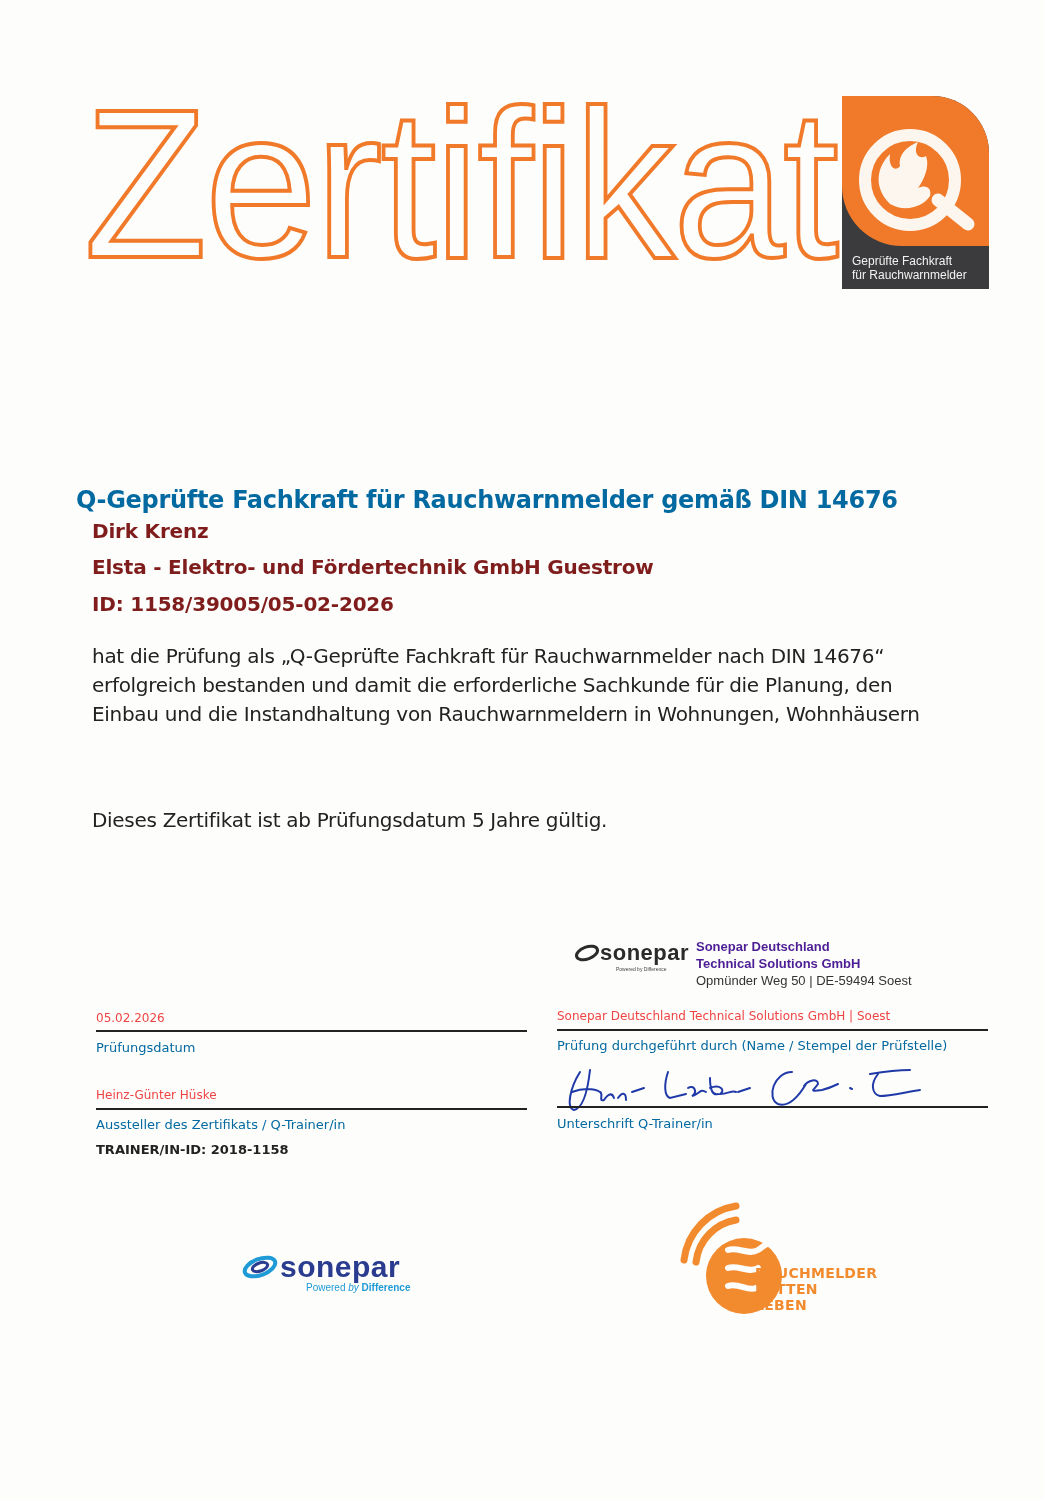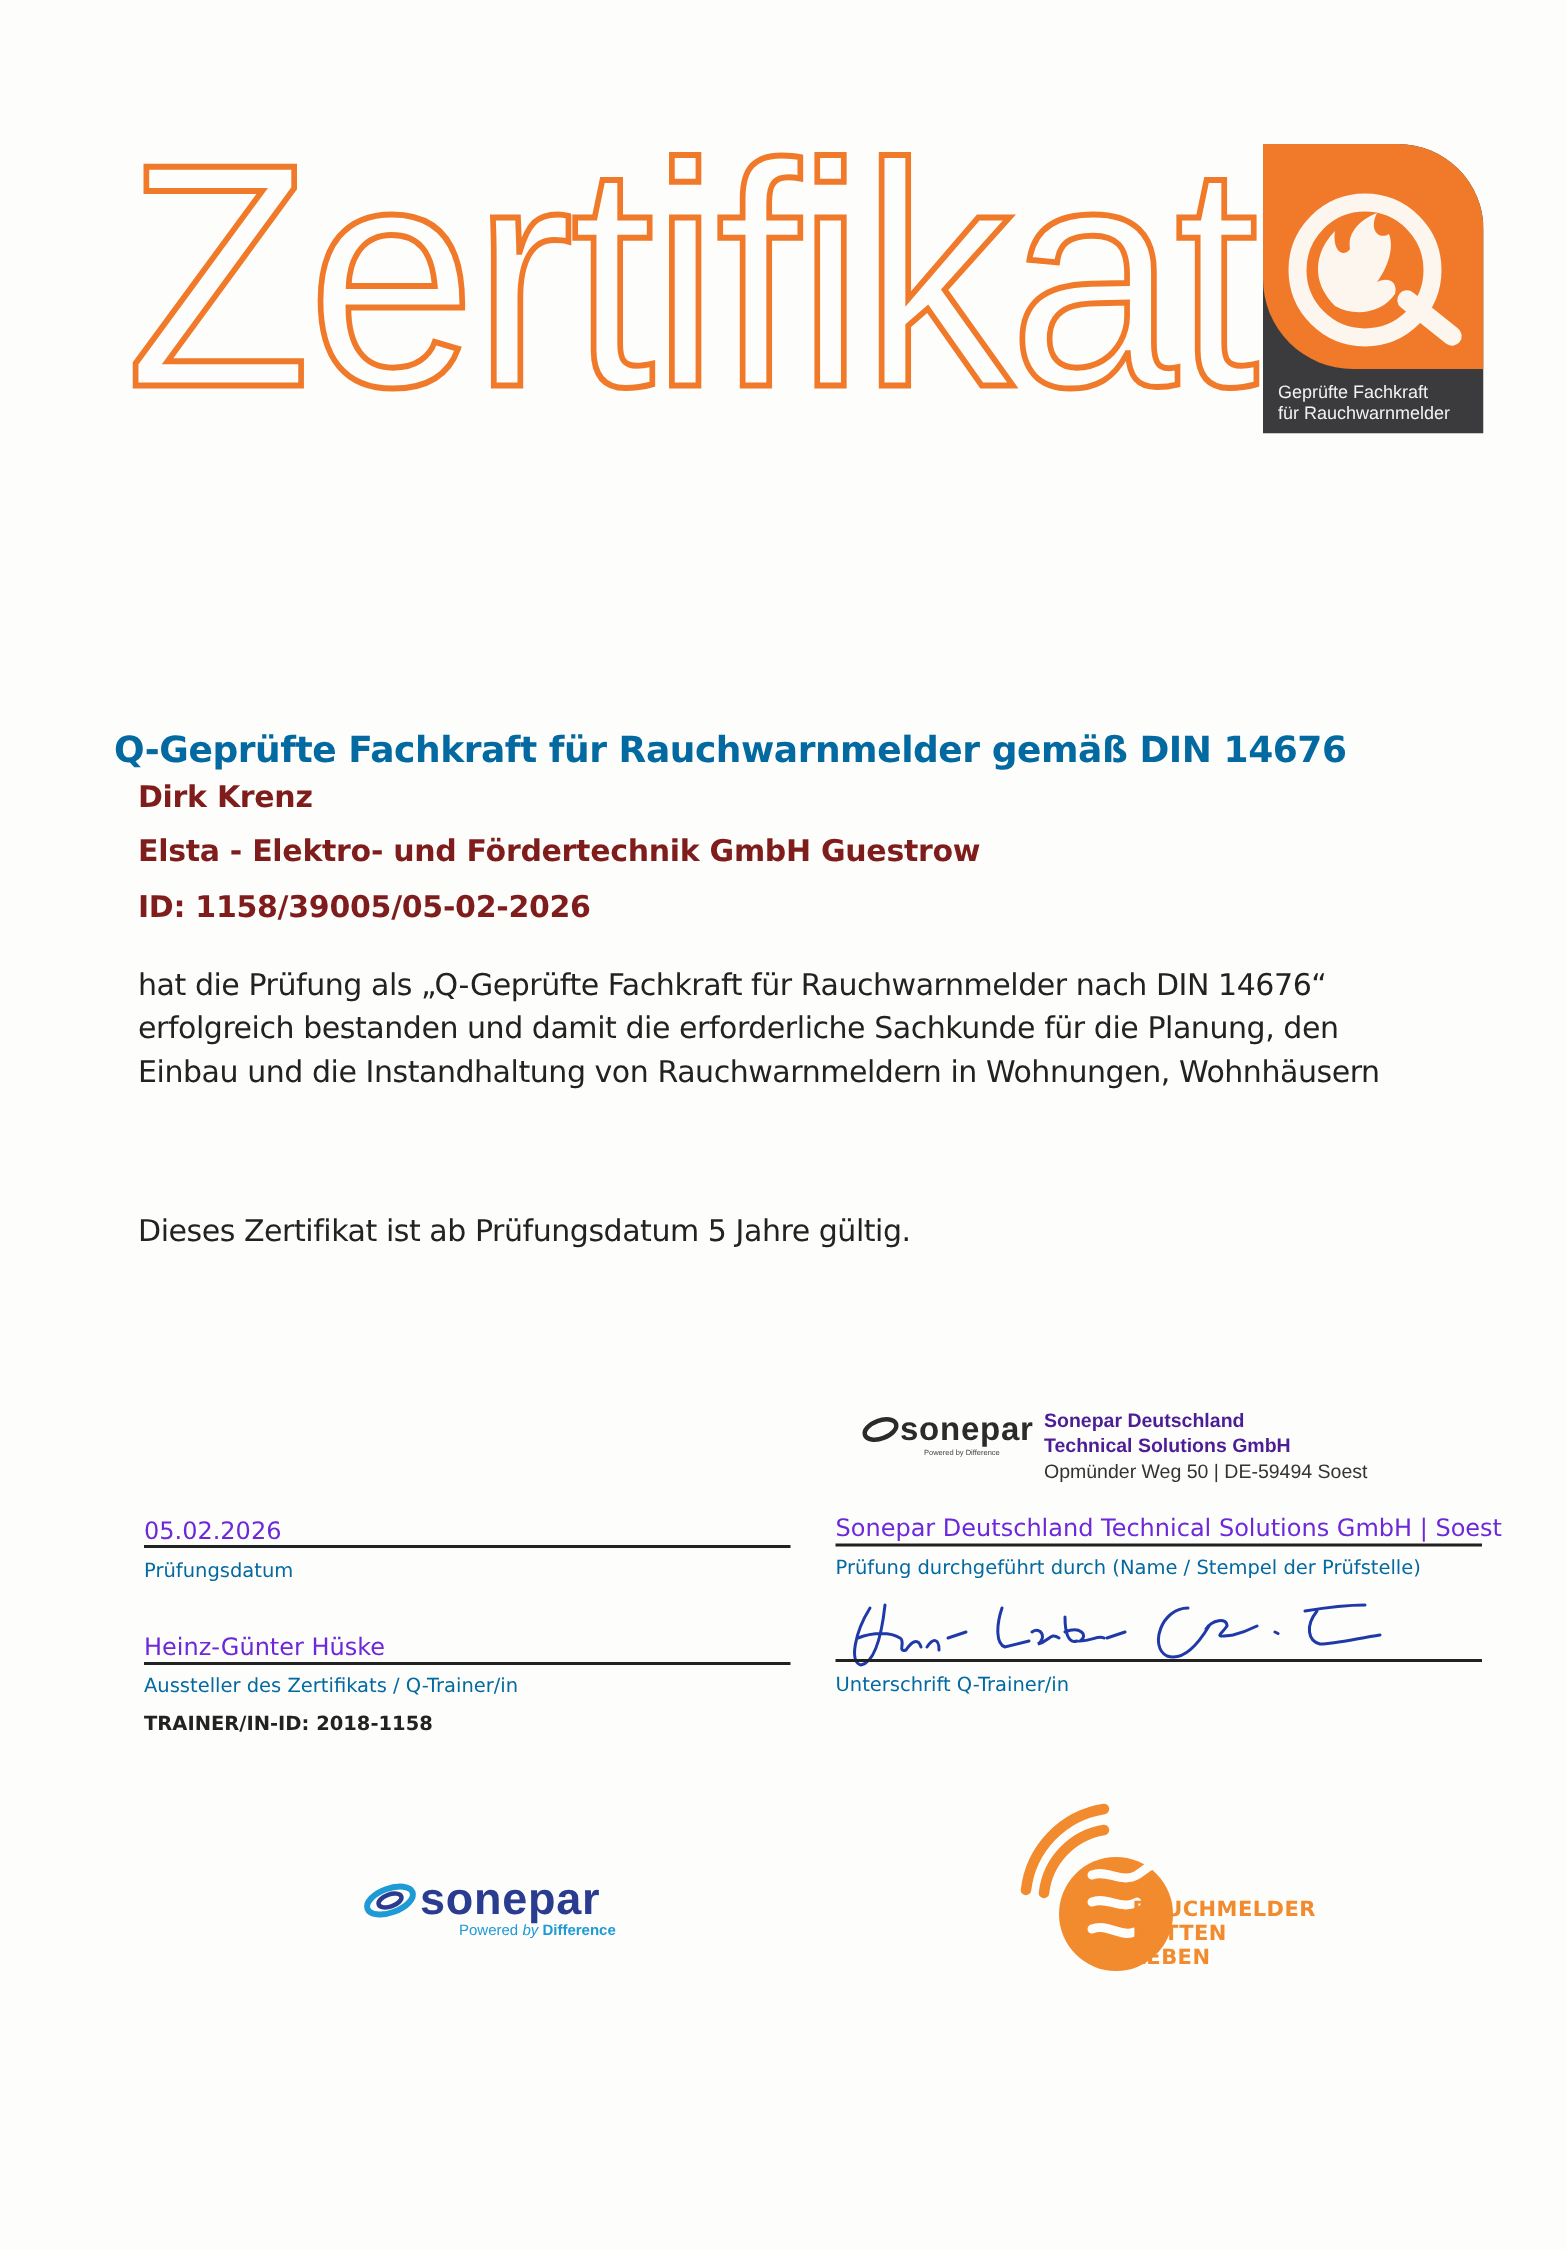--- a/index.html
+++ b/index.html
@@ -38,21 +38,21 @@
     .bold-line {
       left: 92px; font-size: 20px; font-weight: bold; color: #7f1d1d; letter-spacing: -0.2px;
     }
     .body-text {
       left: 92px; top: 642px; width: 900px;
       font-size: 20px; line-height: 29px; color: #222; letter-spacing: -0.3px;
     }
     .validity {
       left: 92px; top: 808px; font-size: 20px; color: #222; letter-spacing: -0.3px;
     }
-    .field-value { font-size: 16px; color: #6d28d9; }
+    .field-value { font-size: 12px; color: #ef4444; }
     .rule { height: 2px; background: #222; }
     .caption { font-size: 13px; color: #0369a1; }
     .sonepar-small {
       left: 574px; top: 940px;
     }
     .sonepar-name {
       font-family: "Liberation Sans", sans-serif; font-weight: bold; font-size: 22px; color: #2b2b2b;
       letter-spacing: 0.5px;
     }
     .sonepar-sub-small { font-family: "Liberation Sans", sans-serif; font-size: 5px; color: #444; }

